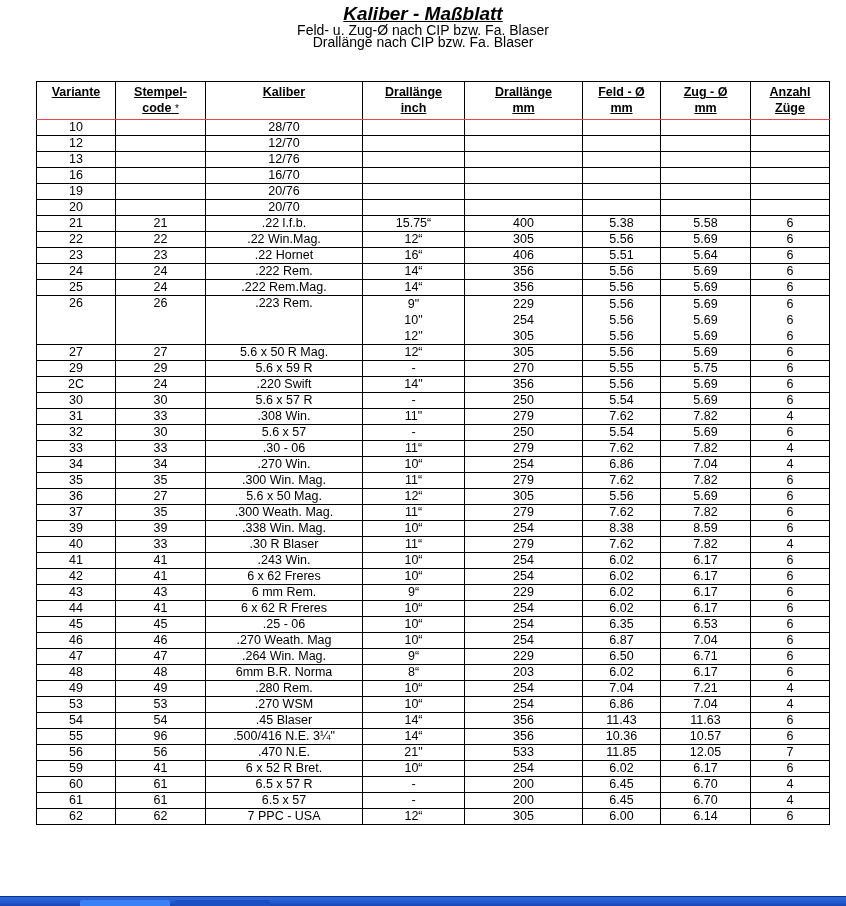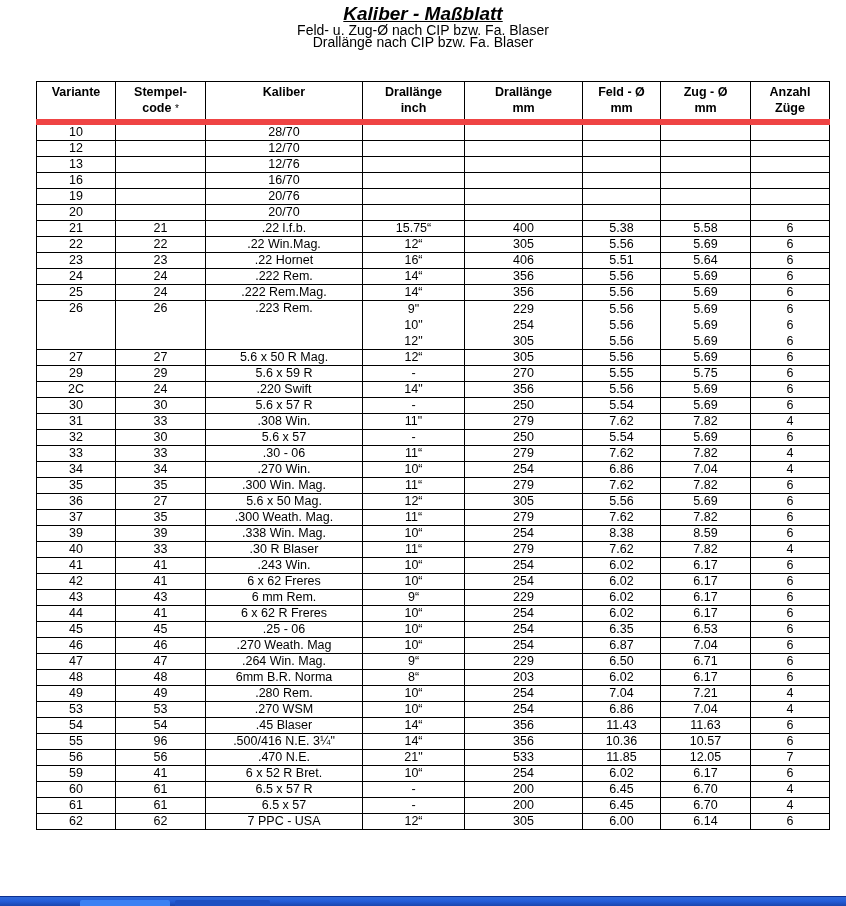--- a/index.html
+++ b/index.html
@@ -12,21 +12,21 @@
   .subtitle { font-size: 14px; line-height: 12px; margin: 0; }
   table.main {
     position: absolute; left: 36px; top: 81px; width: 793px;
     border-collapse: collapse; table-layout: fixed; font-size: 12.5px;
   }
   table.main th, table.main td {
     border-left: 1px solid #000; border-right: 1px solid #000;
     padding: 0; text-align: center; line-height: 15px; vertical-align: top;
   }
   table.main th {
-    font-weight: bold; border-top: 1px solid #000; border-bottom: 6px solid #ef4444;
+    font-weight: bold; text-decoration: underline; border-top: 1px solid #000; border-bottom: 1px solid #ef4444;
     height: 35px; padding-top: 2px; line-height: 16px; font-size: 12.5px;
   }
   table.main td { border-bottom: 1px solid #000; height: 15px; }
   .star { font-weight: normal; text-decoration: none; font-size: 10px; }
   .multi div { line-height: 16px; }
   .taskbar {
     position: absolute; left: 0; top: 896px; width: 846px; height: 10px;
     background: linear-gradient(#3168d5, #245edb 40%, #1941a5);
     border-top: 1px solid #0c2f8f;
   }

